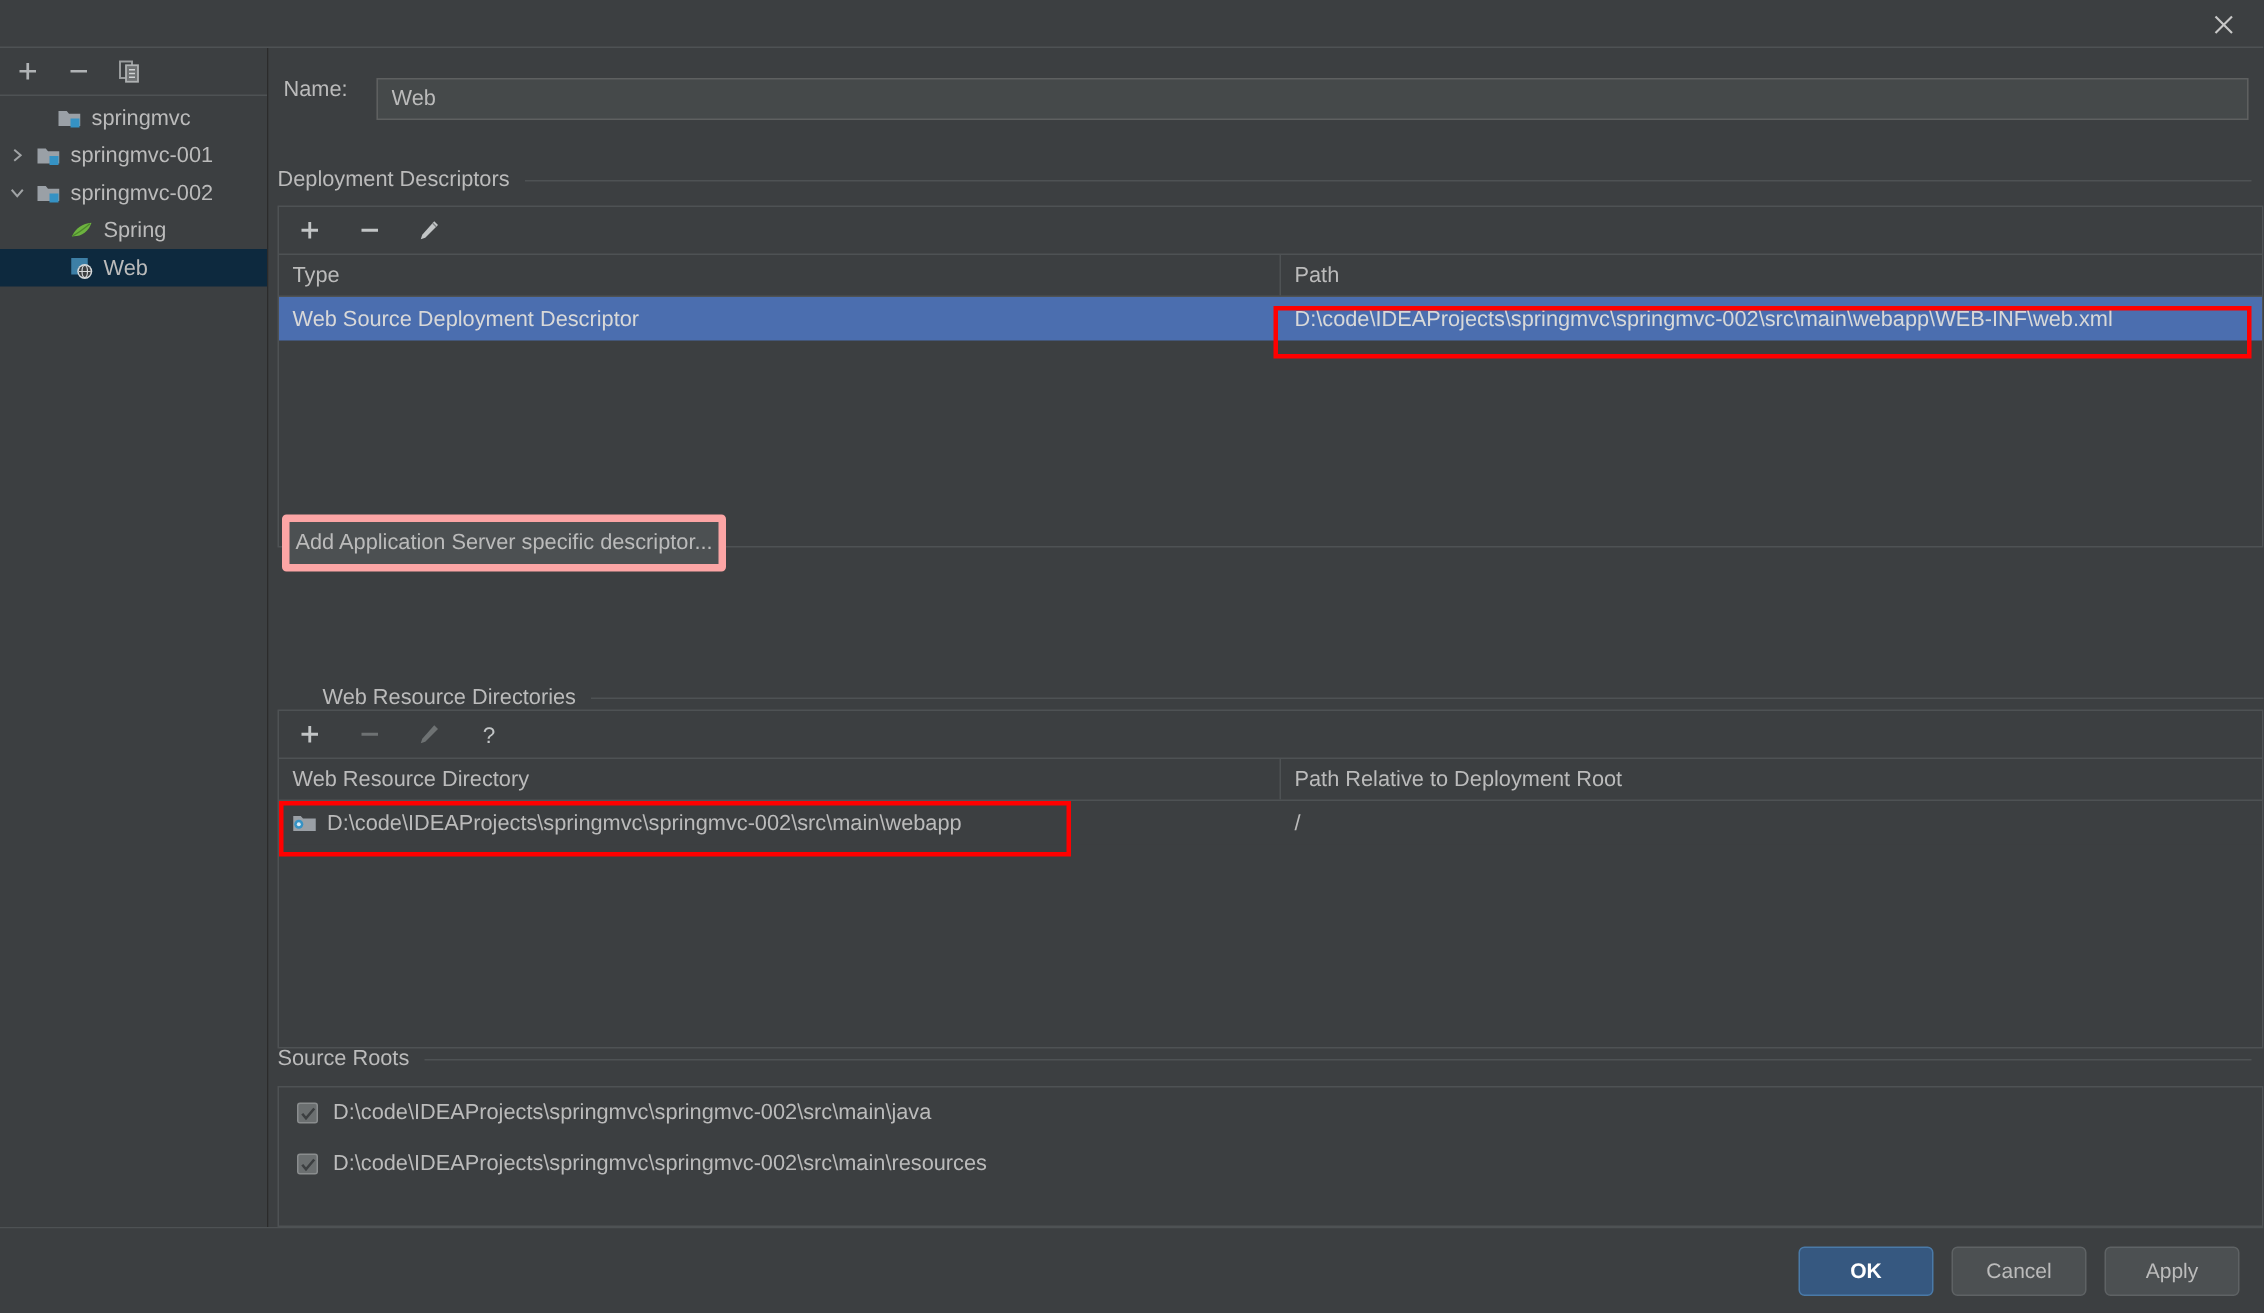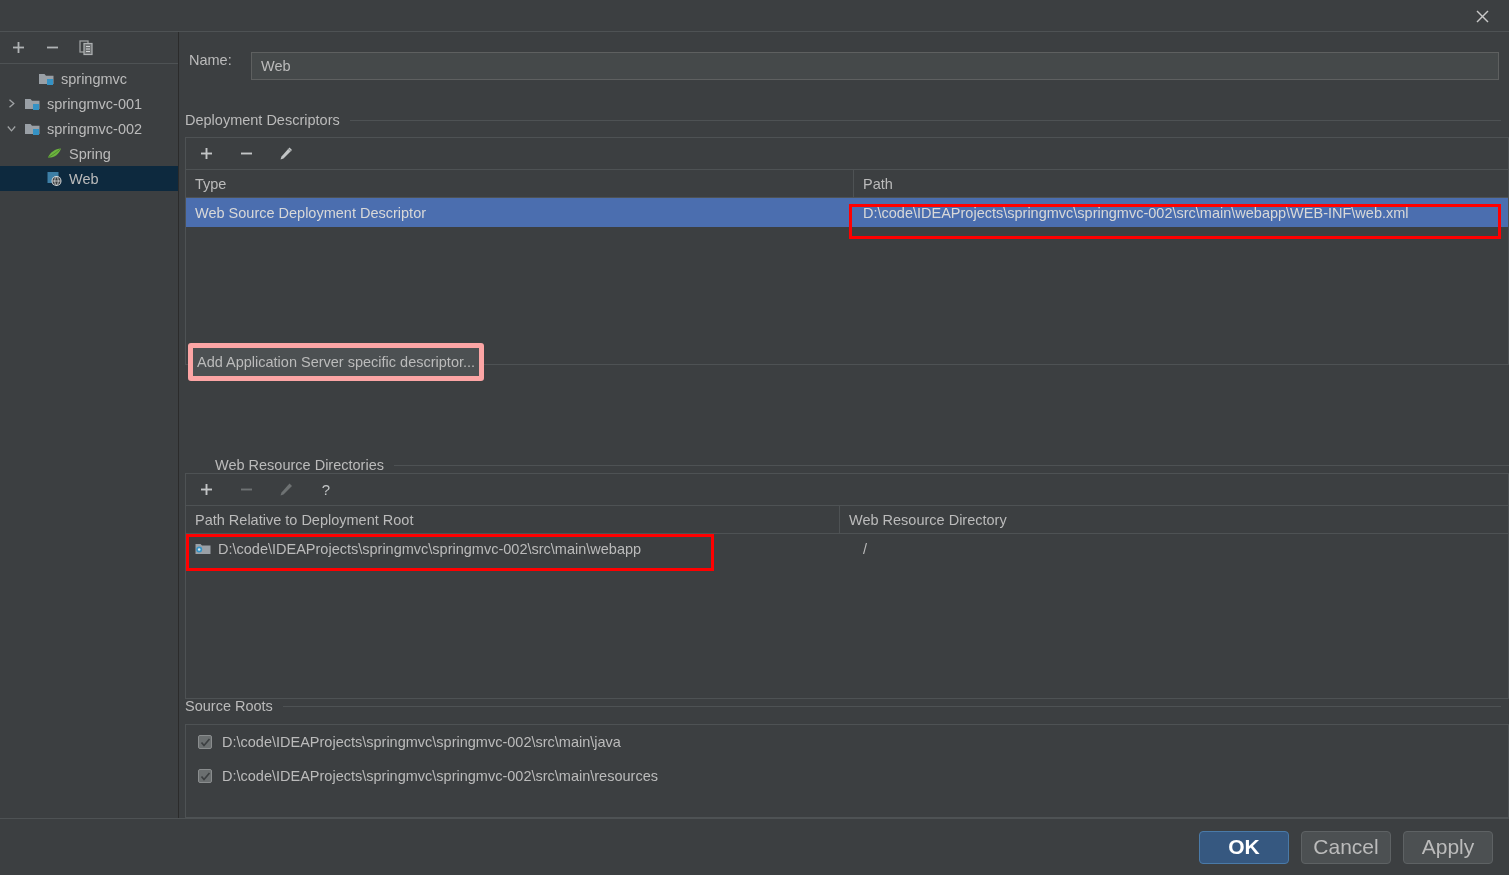--- a/index.html
+++ b/index.html
@@ -270,21 +270,21 @@
     gap: 12px;
   }
   .fbtn {
     min-width: 90px;
     height: 33px;
     border-radius: 4px;
     border: 1px solid #5e6264;
     background: #4c5052;
     color: #bbbbbb;
     font-family: "Liberation Sans", sans-serif;
-    font-size: 21px;
+    font-size: 14px;
     cursor: pointer;
   }
   .fbtn.primary {
     background: #365880;
     border: 1px solid #4a7aa8;
     color: #ffffff;
     font-weight: bold;
   }
 </style>
 </head>
@@ -474,22 +474,22 @@
       </div>
       <div class="tbtn">
         <svg width="16" height="16" viewBox="0 0 16 16">
           <text x="8" y="13" font-family="Liberation Sans, sans-serif" font-size="15" fill="#c2c5c6" text-anchor="middle">?</text>
         </svg>
       </div>
     </div>
 
     <div class="tbl">
       <div class="tbl-head">
+        <div class="th" style="width:668px;">Web Resource Directory</div>
         <div class="th" style="flex:1;">Path Relative to Deployment Root</div>
-        <div class="th" style="width:668px;">Web Resource Directory</div>
       </div>
       <div class="tbl-body">
         <div class="tr">
           <div class="td" style="width:668px;">
             <span style="display:flex;align-items:center;margin-right:7px;">
               <svg width="16" height="14" viewBox="0 0 16 14">
                 <path d="M0.5 2 L5.5 2 L7 3.6 L15.5 3.6 L15.5 12 L0.5 12 Z" fill="#9aa0a6"></path>
                 <circle cx="4.2" cy="7.5" r="3" fill="#3592c4"></circle>
                 <circle cx="4.2" cy="7.5" r="1.3" fill="#d7e9f4"></circle>
               </svg>

